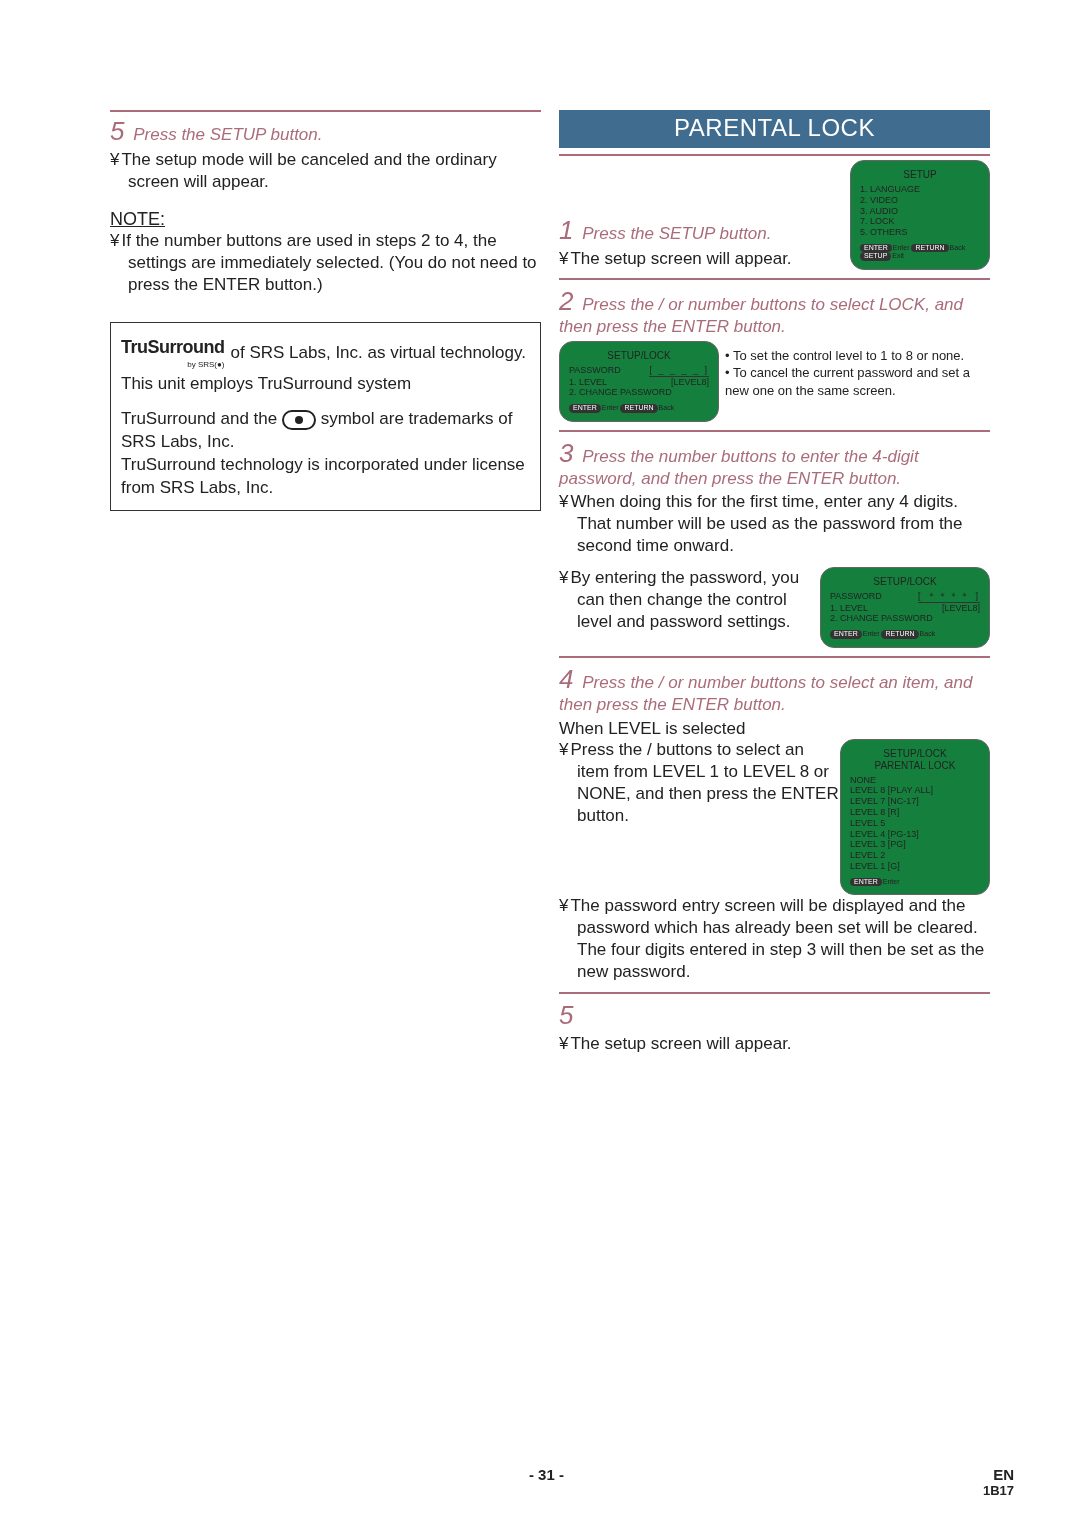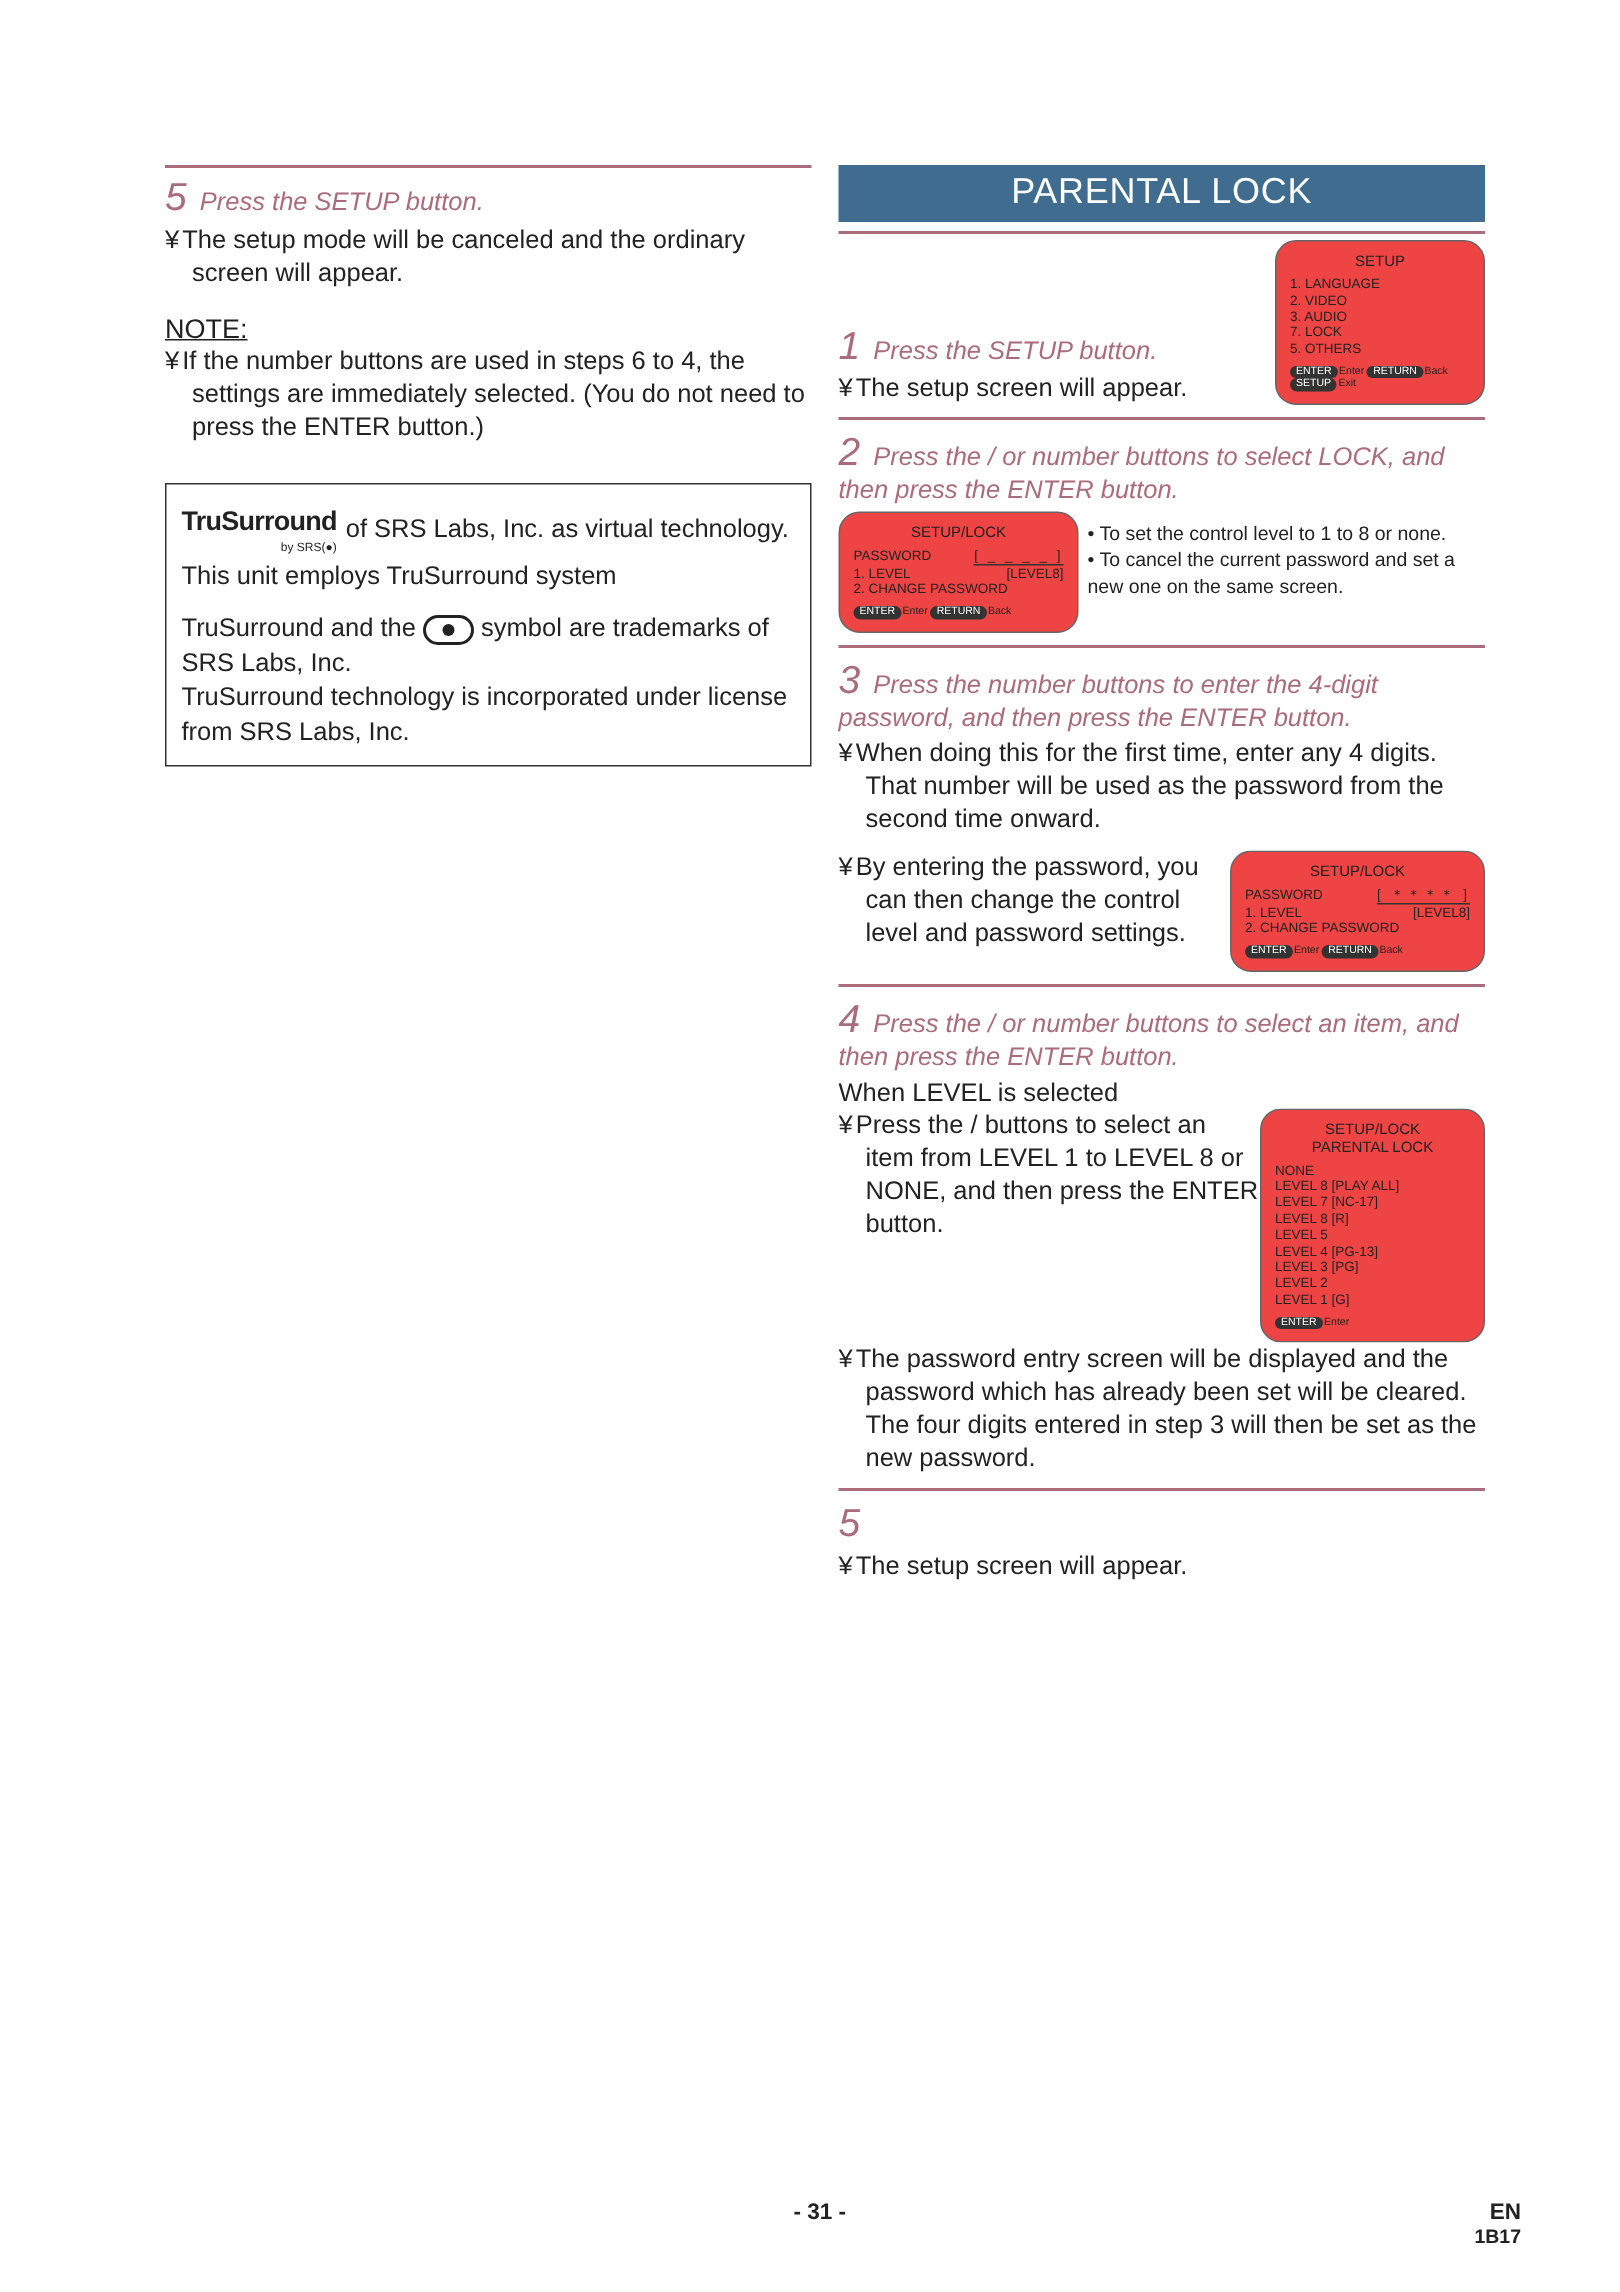--- a/index.html
+++ b/index.html
@@ -25,21 +25,21 @@
     .info-box { border: 1px solid #333; padding: 10px 8px 10px 10px; margin-top: 26px; font-size: 17px; line-height: 1.35; }
     .srs-logo { display: inline-block; vertical-align: middle; margin: 2px 6px 2px 0; }
     .srs-logo .ts { font-weight: 900; letter-spacing: -0.5px; font-size: 18px; }
     .srs-logo .by { font-size: 8px; display: block; text-align: right; letter-spacing: 0; }
     .srs-sym { display: inline-block; border: 2px solid #222; border-radius: 10px; width: 34px; height: 20px; position: relative; vertical-align: middle; }
     .srs-sym::before { content: ""; position: absolute; left: 50%; top: 50%; width: 8px; height: 8px; background: #222; border-radius: 50%; transform: translate(-50%, -50%); }
     .title-banner { background: #3f6c8f; color: #fff; text-align: center; font-size: 24px; padding: 4px 0 6px 0; margin-bottom: 6px; letter-spacing: 0.5px; }
     .setup-box {
       border: 1px solid #666; border-radius: 14px;
       padding: 8px 9px; font-size: 9px; line-height: 1.2;
-      position: relative; background: #ef4444;
+      position: relative; background: #15803d;
     }
     .setup-box .hdr { text-align: center; font-size: 10px; margin-bottom: 3px; }
     .setup-box .row { display: flex; justify-content: space-between; }
     .setup-box ol { list-style: none; padding: 0; margin: 0; }
     .setup-box li { white-space: nowrap; }
     .setup-box .ft { margin-top: 6px; font-size: 7px; }
     .btn-pill { display:inline-block; background:#333; color:#fff; padding:0 4px; border-radius:6px; font-size:7px; margin-right:1px; }
     .step-block { margin-top: 10px; }
     .step1-wrap { display:flex; align-items:flex-end; gap:16px; }
     .step1-wrap .setup-box { width: 140px; flex-shrink:0; }
@@ -66,21 +66,21 @@
 
   <div class="col col-left">
     <hr class="section-rule" style="border-top-width:2px;">
     <div class="step-hdr">
       <span class="step-num">5</span>
       <span>Press the SETUP button.</span>
     </div>
     <div class="body-text indent">The setup mode will be canceled and the ordinary screen will appear.</div>
 
     <div class="note-hdr">NOTE:</div>
-    <div class="body-text indent">If the number buttons are used in steps 6 to 4, the settings are immediately selected. (You do not need to press the ENTER button.)</div>
+    <div class="body-text indent">If the number buttons are used in steps 2 to 4, the settings are immediately selected. (You do not need to press the ENTER button.)</div>
 
     <div class="info-box">
       <div style="display:flex; align-items:center; flex-wrap:wrap;">
         <span class="srs-logo">
           <span class="ts">TruSurround</span>
           <span class="by"><span>by SRS(●)</span></span>
         </span>
         <span> of SRS Labs, Inc. as virtual technology.</span>
       </div>
       <div>This unit employs TruSurround system</div>

